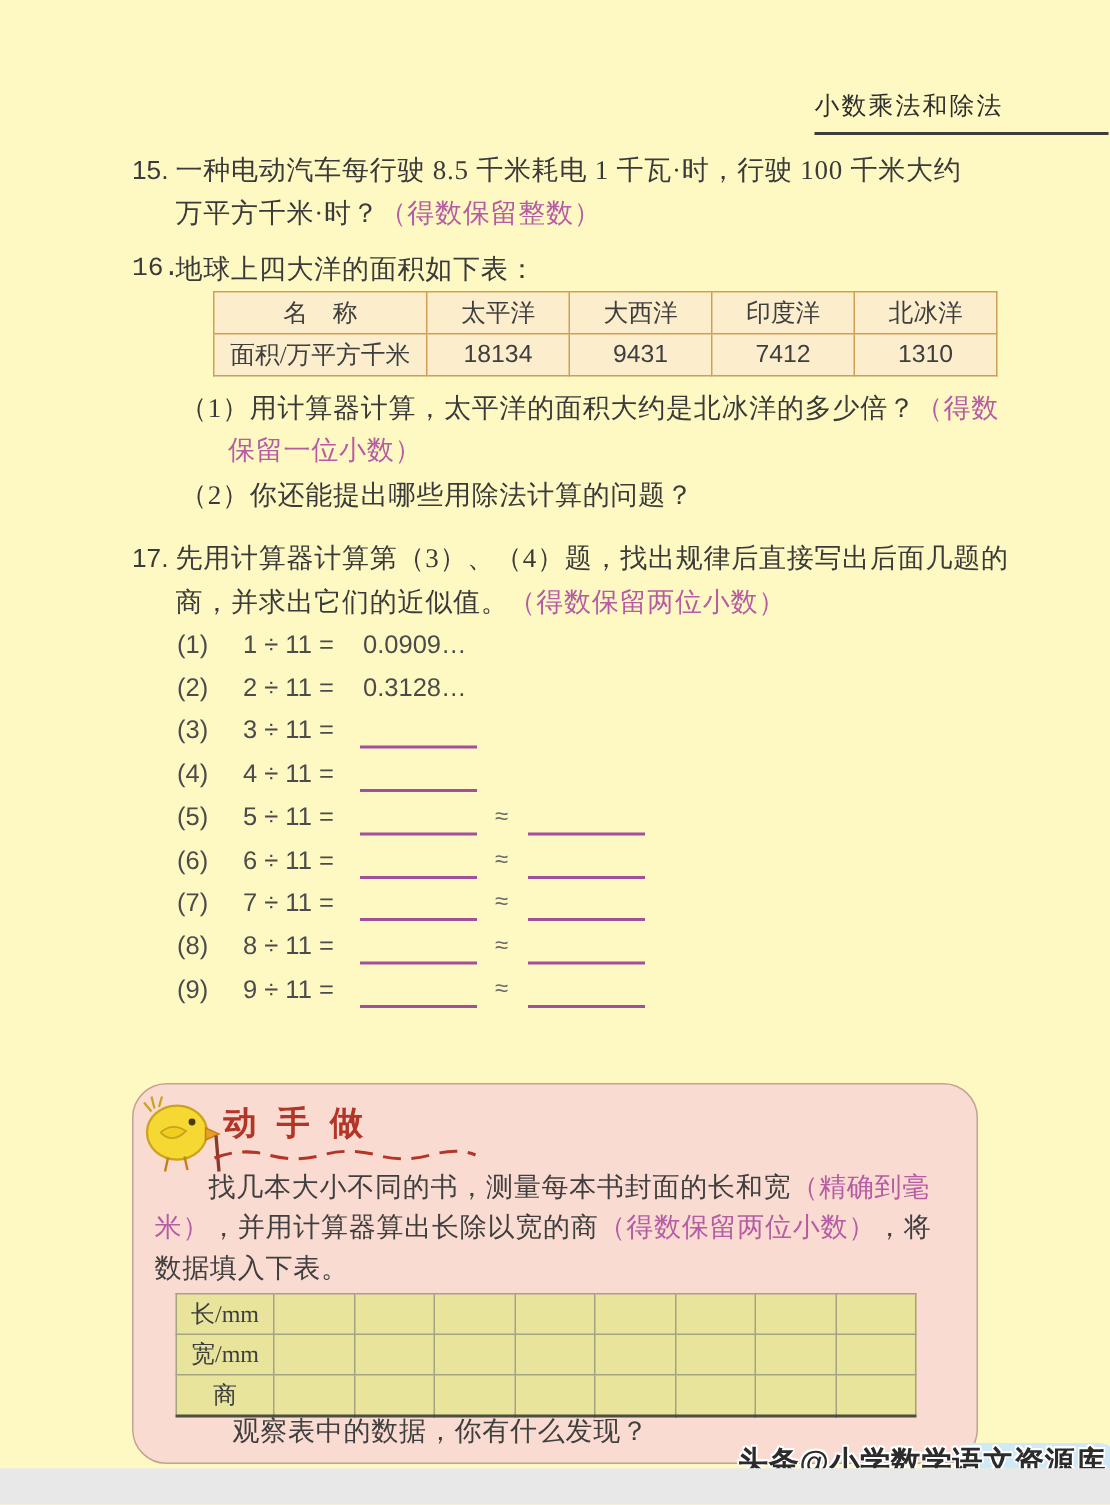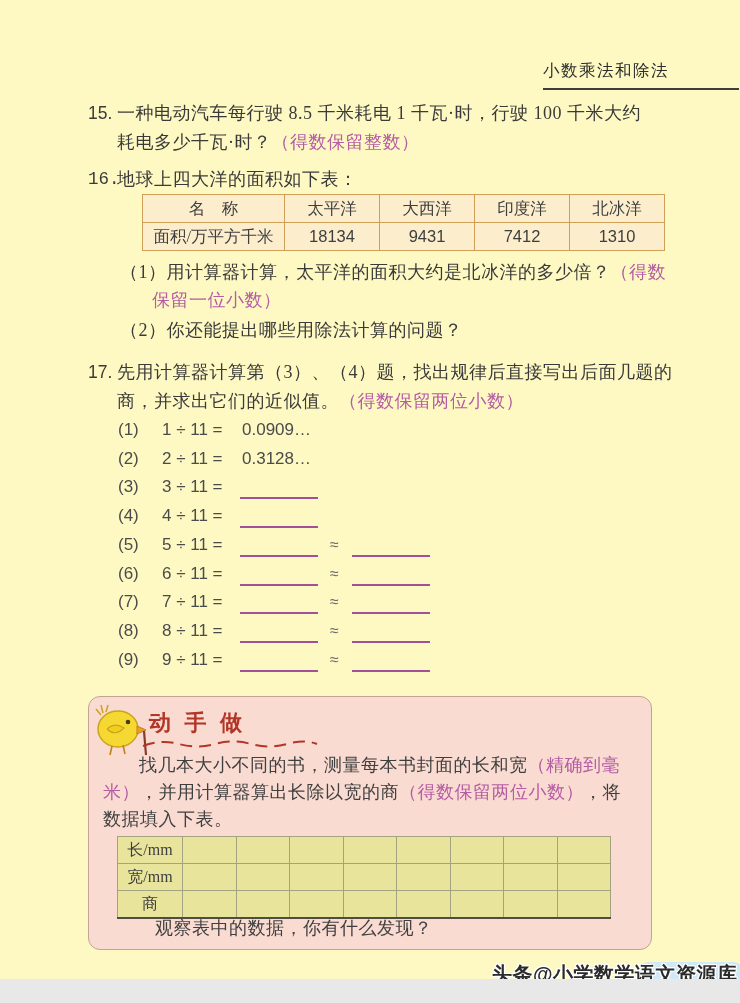--- a/index.html
+++ b/index.html
@@ -21,22 +21,22 @@
   
   .item{position:absolute;left:118px;width:430px;height:24px;
         font-family:"Liberation Sans",sans-serif;font-size:17px;color:#4b4b4b;white-space:nowrap;}
   .ilab{position:absolute;left:0;top:0;}
   .iexpr{position:absolute;left:44px;top:0;}
   .ires{position:absolute;left:124px;top:0;}
   .iblank1{position:absolute;left:122px;top:20px;width:78px;height:1.7px;background:#a2509a;}
   .iapprox{position:absolute;left:212px;top:1px;color:#6b6b6b;font-size:16px;}
   .iblank2{position:absolute;left:234px;top:20px;width:78px;height:1.7px;background:#a2509a;}
   
-  .dobox{position:absolute;left:88px;top:696px;width:562px;height:252px;background:#f9dbd1;
-         border:1.5px solid #c4a294;border-radius:12px;}
+  .dobox{position:absolute;left:88px;top:722px;width:562px;height:252px;background:#f9dbd1;
+         border:1.5px solid #c4a294;border-radius:23px;}
   .dotitle{position:absolute;left:60px;top:11px;font-size:22px;font-weight:bold;
            letter-spacing:4px;color:#b23527;}
   .dopara{position:absolute;left:14px;top:55px;width:536px;font-size:18px;line-height:27px;
           text-indent:2em;color:#3f3f3f;letter-spacing:0.5px;}
   table.dot{position:absolute;left:28px;top:139px;width:494px;border-collapse:collapse;table-layout:fixed;
             border:1px solid #8d8d6f;border-bottom:2.5px solid #4d4d42;}
   table.dot td{border:1px solid #a3a381;background:#e9e49c;height:26px;text-align:center;
                font-size:16px;color:#3e3e3e;padding:0;}
   .doq{position:absolute;left:30px;top:219px;width:520px;font-size:18px;text-indent:2em;
        letter-spacing:0.5px;color:#3f3f3f;}
@@ -49,21 +49,21 @@
 </style>
 </head>
 <body>
 
 <div class="page">
 
   <div class="hdr">小数乘法和除法</div>
 
   <span class="abs pnum" style="left:88px;top:103px;">15.</span>
   <span class="abs cjk" style="left:117px;top:102px;">一种电动汽车每行驶 8.5 千米耗电 1 千瓦·时，行驶 100 千米大约</span>
-  <span class="abs cjk" style="left:117px;top:131px;"><span>耗电多少千瓦·时？</span><span class="magenta">（得数保留整数）</span></span>
+  <span class="abs cjk" style="left:117px;top:131px;"><span>万平方千米·时？</span><span class="magenta">（得数保留整数）</span></span>
 
   <span class="abs pnum" style="left:88px;top:169px;font-family:Liberation Mono, monospace;">16.</span>
   <span class="abs cjk" style="left:117px;top:168px;">地球上四大洋的面积如下表：</span>
 
   <table class="t16">
     <colgroup>
         <col style="width:142px">
         <col style="width:95px">
         <col style="width:95px">
         <col style="width:95px">

